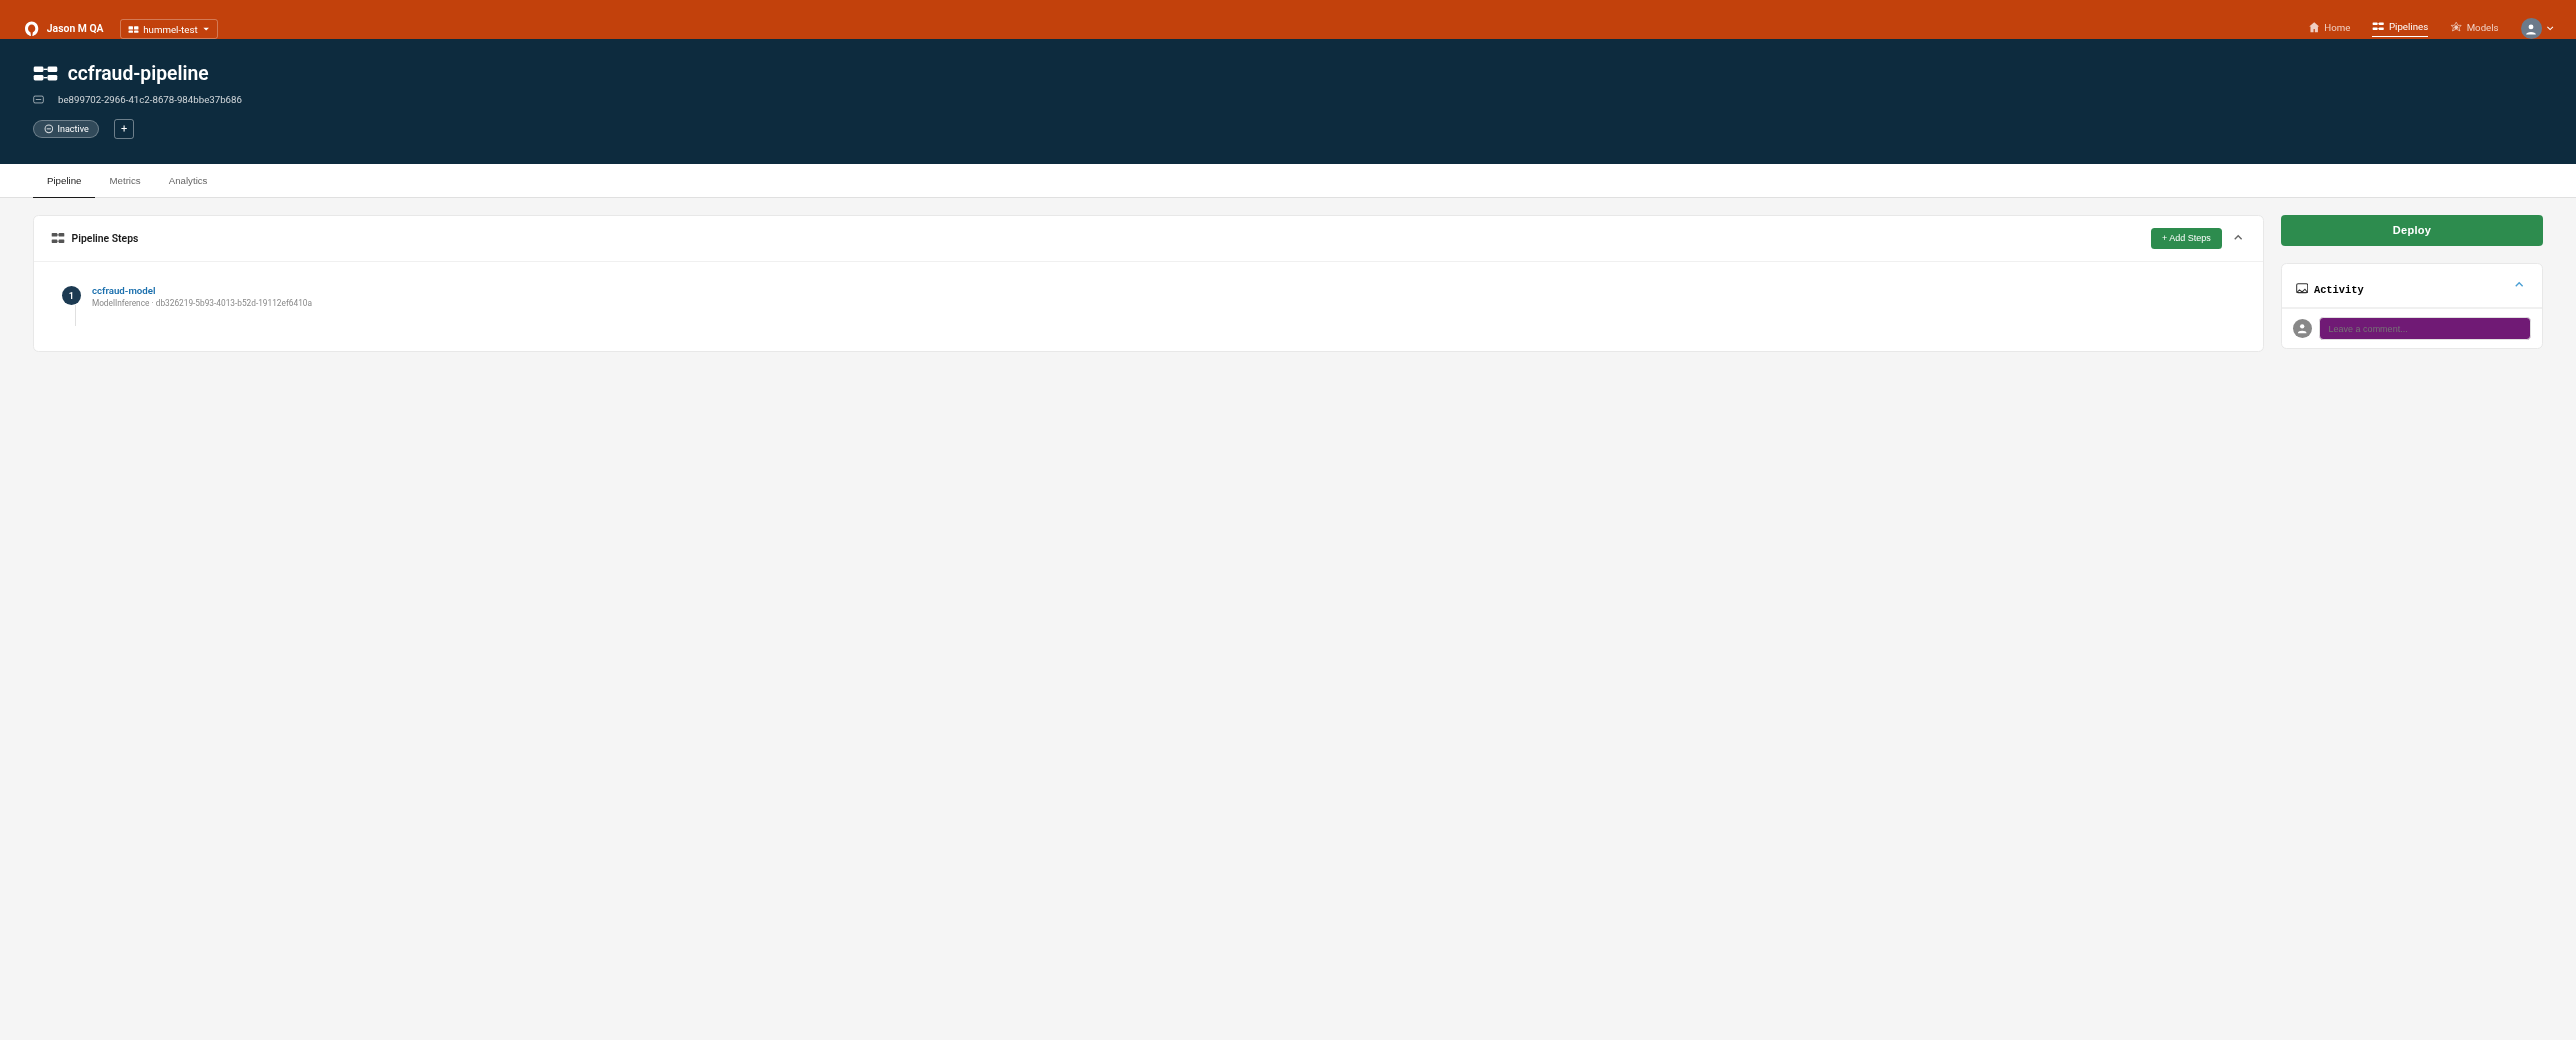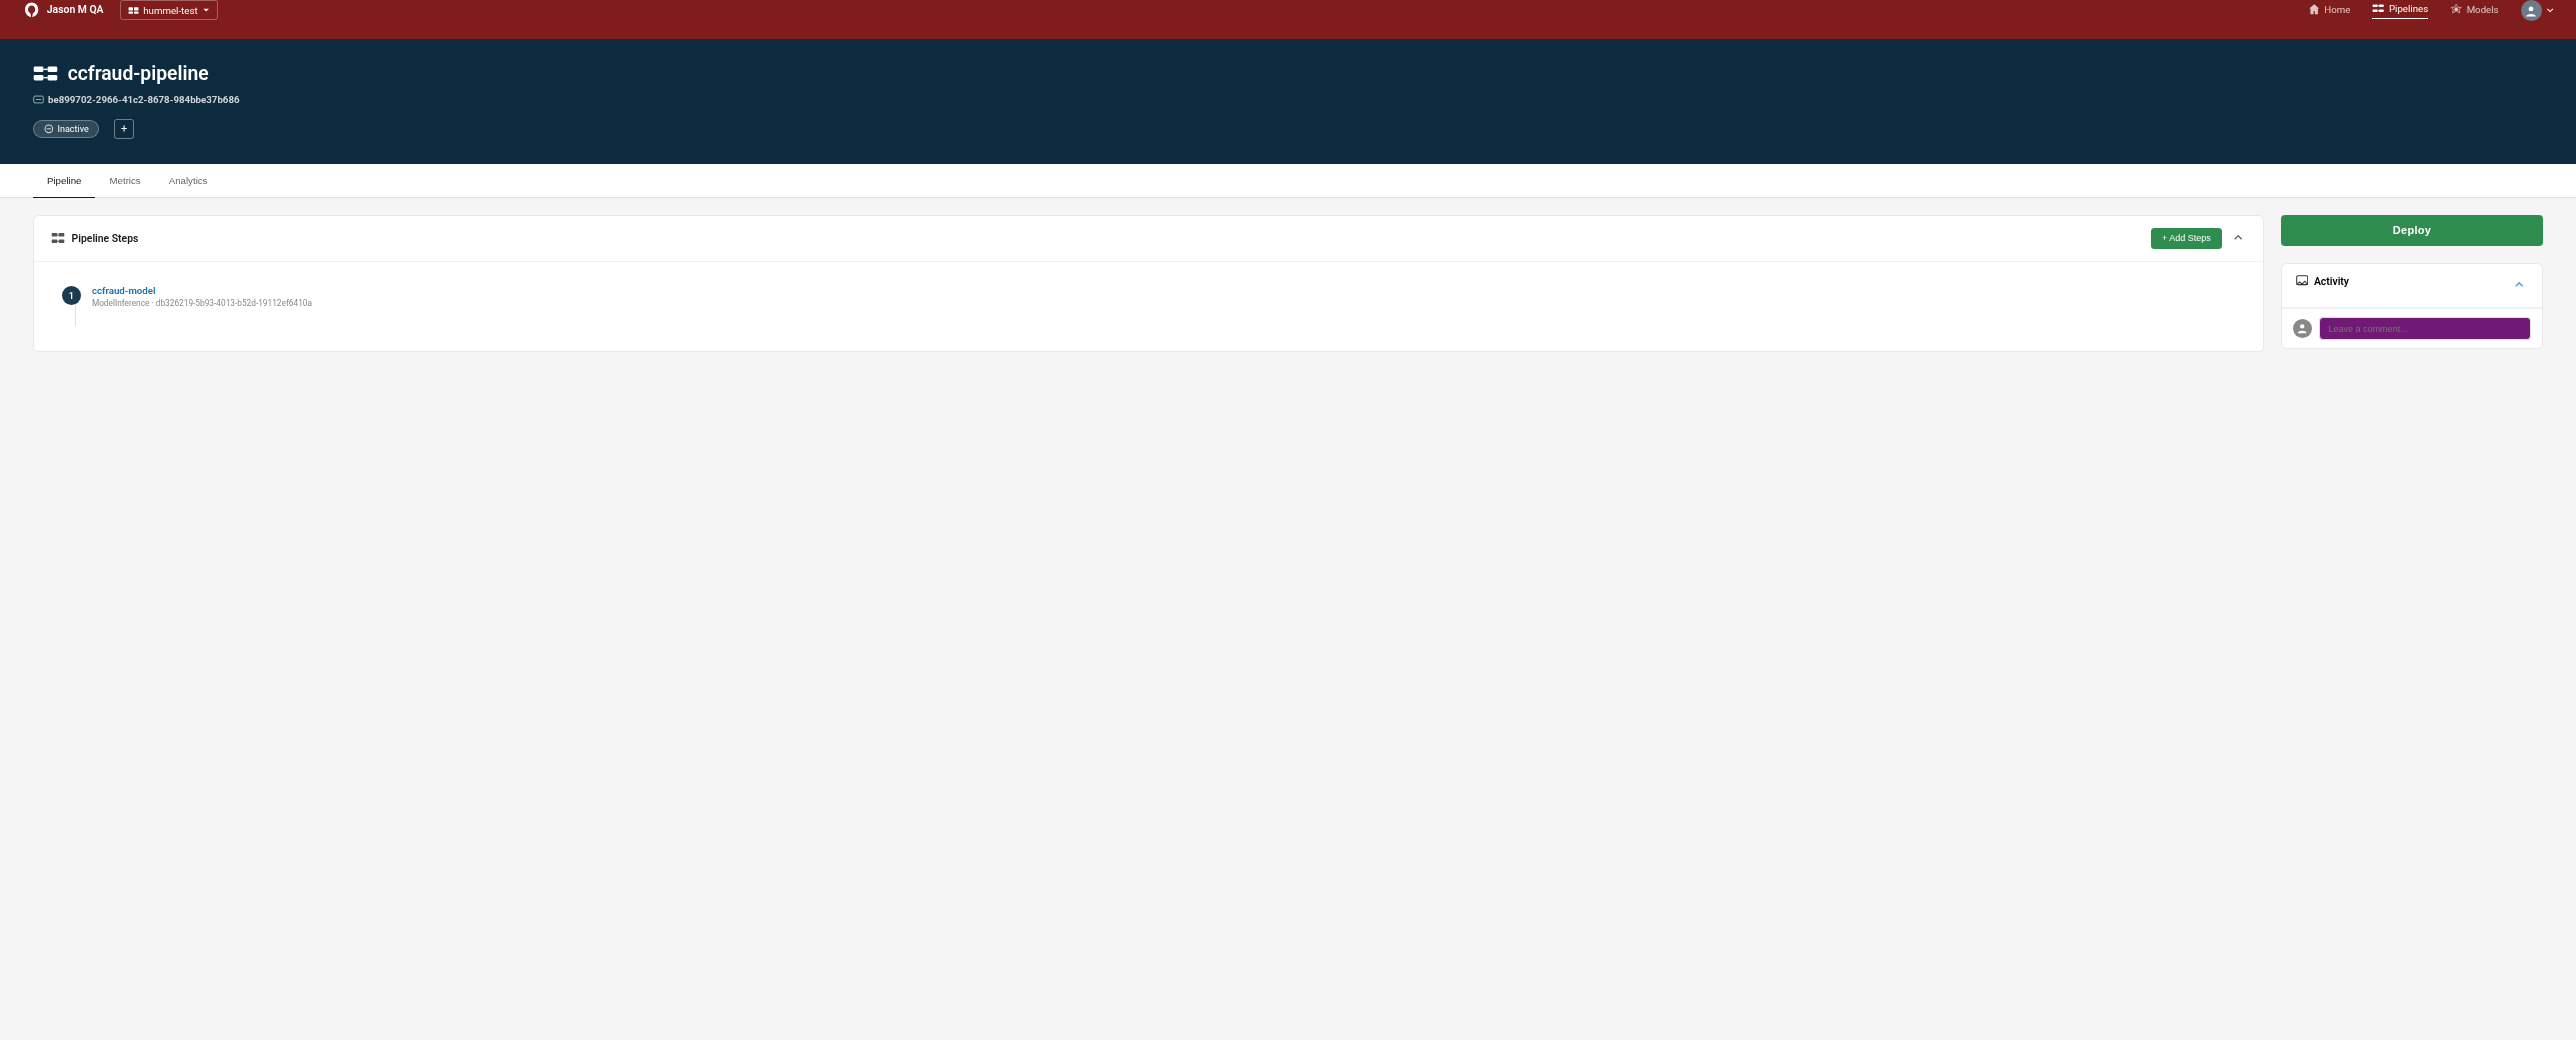--- a/index.html
+++ b/index.html
@@ -1,22 +1,22 @@
 <!DOCTYPE html>
 <html style="font-size:11px"><head>
   <meta charset="utf-8">
   <style>
     * { box-sizing: border-box; margin: 0; padding: 0; }
     body { font-family: -apple-system, BlinkMacSystemFont, 'Segoe UI', Roboto, sans-serif; background: #f5f5f5; min-height: 100vh; }
 
     
     .navbar {
-      background: #7f1d1d;
+      background: #c2410c;
       display: flex;
-      align-items: flex-start;
+      align-items: flex-end;
       padding: 0 22px;
       height: 39px;
       justify-content: space-between;
     }
     .navbar-left { display: flex; align-items: center; gap: 16.6px; }
     .navbar-logo { display: flex; align-items: center; gap: 5.5px; color: #fff; font-weight: 600; font-size: 10.4px; }
     .navbar-logo svg { width: 19.3px; height: 19.3px; fill: #fff; }
     .navbar-workspace {
       display: flex; align-items: center; gap: 4.1px; color: #fff;
       font-size: 9.7px; cursor: pointer; border: 0.7px solid rgba(255,255,255,0.3);
@@ -35,21 +35,21 @@
 
     
     .hero {
       background: #0d2b3e;
       padding: 22px 33px 25px;
       color: #fff;
     }
     .hero-title { display: flex; align-items: center; gap: 9.7px; margin-bottom: 8.3px; }
     .hero-title h1 { font-size: 19.3px; font-weight: 600; }
     .hero-title svg { width: 25px; height: 25px; fill: #fff; }
-    .hero-subtitle { display: flex; align-items: center; gap: 4px; color: rgba(255,255,255,0.8); font-size: 9.7px; margin-bottom: 14px; font-weight: bold; }
+    .hero-subtitle { display: flex; align-items: center; gap: 14px; color: rgba(255,255,255,0.8); font-size: 9.7px; margin-bottom: 14px; }
     .hero-subtitle svg { width: 11px; height: 11px; fill: rgba(255,255,255,0.7); }
     .hero-badges { display: flex; align-items: center; gap: 15px; }
     .badge-inactive {
       display: flex; align-items: center; gap: 4.1px;
       background: rgba(255,255,255,0.15); border: 0.7px solid rgba(255,255,255,0.3);
       border-radius: 14px; padding: 2.8px 9.7px; font-size: 9px; color: #fff;
     }
     .badge-inactive svg { width: 9.7px; height: 9.7px; }
     .badge-add {
       width: 19.3px; height: 19.3px; border: 0.7px solid rgba(255,255,255,0.4);
@@ -113,22 +113,22 @@
     
     .btn-deploy {
       background: #2d8c4e; color: #fff; border: none; border-radius: 4.1px;
       padding: 9.7px; font-size: 11px; font-weight: 600; cursor: pointer;
       width: 100%; letter-spacing: 0.3px;
     }
 
     
     .activity-card { background: #fff; border: 0.7px solid #e8e8e8; border-radius: 5.5px; overflow: hidden; }
     .activity-header {
-      display: flex; align-items: flex-start; justify-content: space-between;
-      padding: 11px 14px; border-bottom: 0.7px solid #f0f0f0;
+      display: flex; align-items: flex-end; justify-content: space-between;
+      padding: 11px 14px; border-bottom: 0.7px solid #f0f0f0; font-family: Liberation Mono, monospace;
     }
     .activity-title { display: flex; align-items: center; gap: 5.5px; font-weight: 600; font-size: 10.4px; }
     .activity-title svg { width: 12.4px; height: 12.4px; }
     .activity-body { padding: 22px 14px; text-align: center; }
     .activity-empty-icon { margin: 0 auto 8.3px; width: 33px; height: 33px; }
     .activity-empty-icon svg { width: 33px; height: 33px; color: #ccc; }
     .activity-empty-text { font-size: 9px; color: #999; }
     .activity-comment { display: flex; align-items: center; gap: 7px; padding: 8.3px 11px; border-top: 0.7px solid #f0f0f0; }
     .comment-avatar { width: 19.3px; height: 19.3px; border-radius: 50%; background: #888; flex-shrink: 0; display: flex; align-items: center; justify-content: center; }
     .comment-avatar svg { width: 12.4px; height: 12.4px; fill: #fff; }

